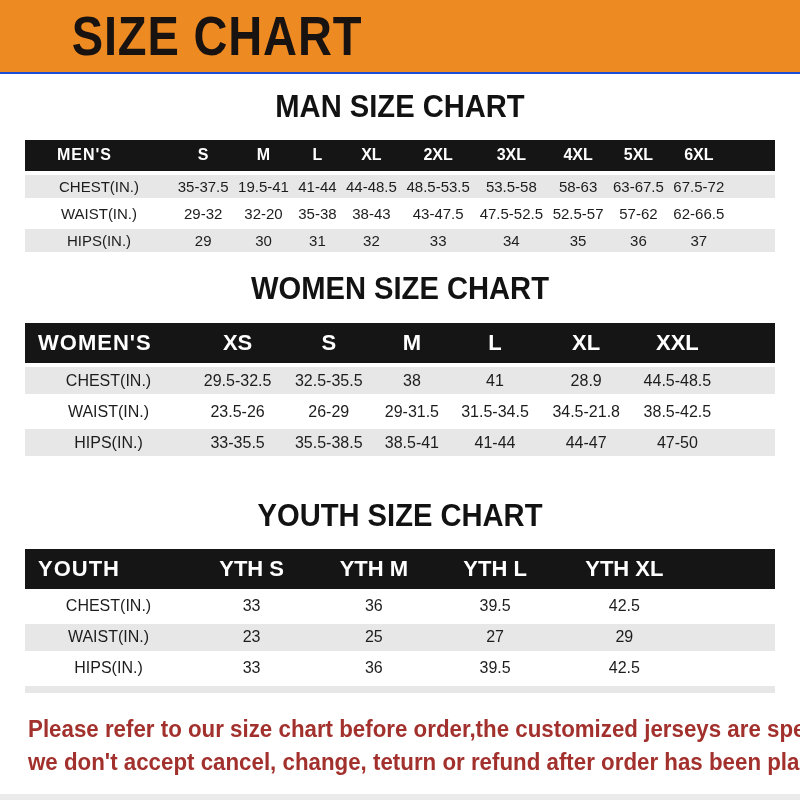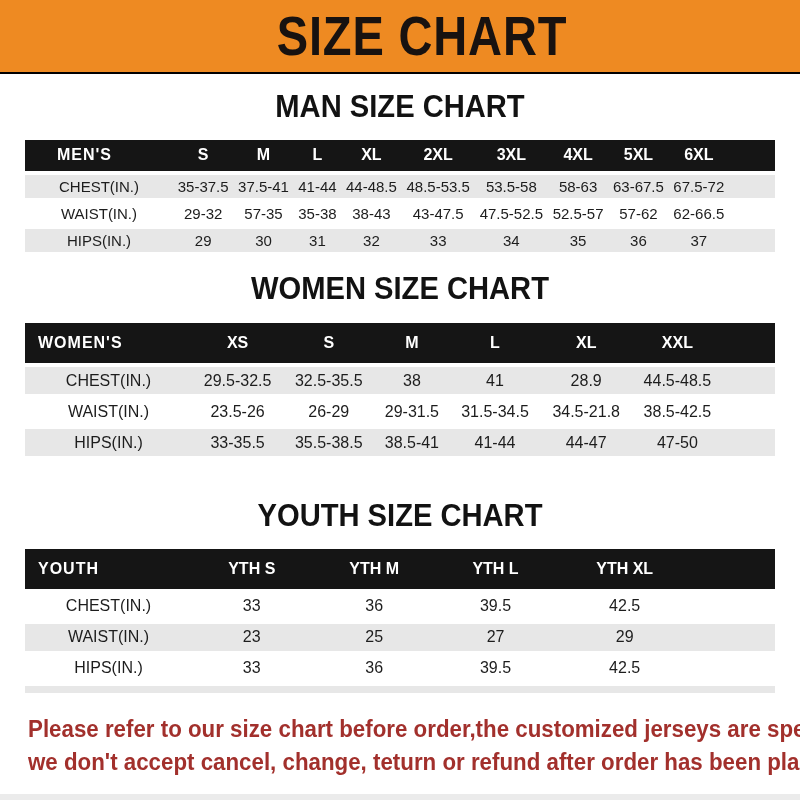--- a/index.html
+++ b/index.html
@@ -3,22 +3,22 @@
 <meta charset="utf-8">
 <style>
   html, body { margin:0; padding:0; }
   body {
     width:800px; height:800px; background:#ffffff; overflow:hidden;
     font-family:"Liberation Sans", sans-serif;
   }
   
   .banner {
     height:72px; background:#EE8A22; display:flex;
-    align-items:center; justify-content:center;
-    border-bottom:2px solid #000000;
+    align-items:center; 
+    border-bottom:2px solid #1d4ed8;
     padding-left:44px;
   }
   .banner .banner-title {
     margin:0; font-size:56px; line-height:1; font-weight:bold; color:#181210;
     letter-spacing:1px; transform:scaleX(0.84); white-space:nowrap;
   }
   
   .sec-title {
     text-align:center; font-size:31px; line-height:1.05; font-weight:bold;
     color:#121212; transform:scaleX(0.94); white-space:nowrap; margin:0;
@@ -27,21 +27,21 @@
   #title-women { margin:17px 0 14px; }
   #title-youth { margin:40px 0 12px; }
   
   table.tbl {
     width:750px; margin:0 auto; border-collapse:separate; border-spacing:0 4px;
     table-layout:auto;
   }
   .tbl td { text-align:center; color:#1d1d1d; white-space:nowrap; padding:0 4px; }
   .tbl tr.hdr td { background:#151515; color:#ffffff; font-weight:bold; }
   .men   tr.hdr td { height:31px; font-size:16px; }
-  .women tr.hdr td, .youth tr.hdr td { height:40px; font-size:16px; }
+  .women tr.hdr td, .youth tr.hdr td { height:40px; font-size:22px; }
   td.corner {
     text-align:left; padding-left:13px; letter-spacing:1px; font-size:23px;
   }
   .men   td.corner { width:112px;padding-left:32px; }
   .women td.corner, .youth td.corner { width:150px; }
   tr.gray  td { background:#E7E7E7; }
   tr.white td { background:#FFFFFF; }
   .men   tr.data td { height:23px; font-size:15px; }
   .women tr.data td, .youth tr.data td { height:27px; font-size:16px; }
   td.rl { font-size:15px;margin-top:40px; }
@@ -80,34 +80,34 @@
     <td>2XL</td>
     <td>3XL</td>
     <td>4XL</td>
     <td>5XL</td>
     <td>6XL</td>
     <td class="sp"></td>
   </tr>
   <tr class="data gray">
     <td class="rl">CHEST(IN.)</td>
     <td>35-37.5</td>
-    <td>37.5-41</td>
+    <td>19.5-41</td>
     <td>41-44</td>
     <td>44-48.5</td>
     <td>48.5-53.5</td>
     <td>53.5-58</td>
     <td>58-63</td>
     <td>63-67.5</td>
     <td>67.5-72</td>
     <td class="sp"></td>
   </tr>
   <tr class="data white">
     <td class="rl">WAIST(IN.)</td>
     <td>29-32</td>
-    <td>57-35</td>
+    <td>32-20</td>
     <td>35-38</td>
     <td>38-43</td>
     <td>43-47.5</td>
     <td>47.5-52.5</td>
     <td>52.5-57</td>
     <td>57-62</td>
     <td>62-66.5</td>
     <td class="sp"></td>
   </tr>
   <tr class="data gray">

